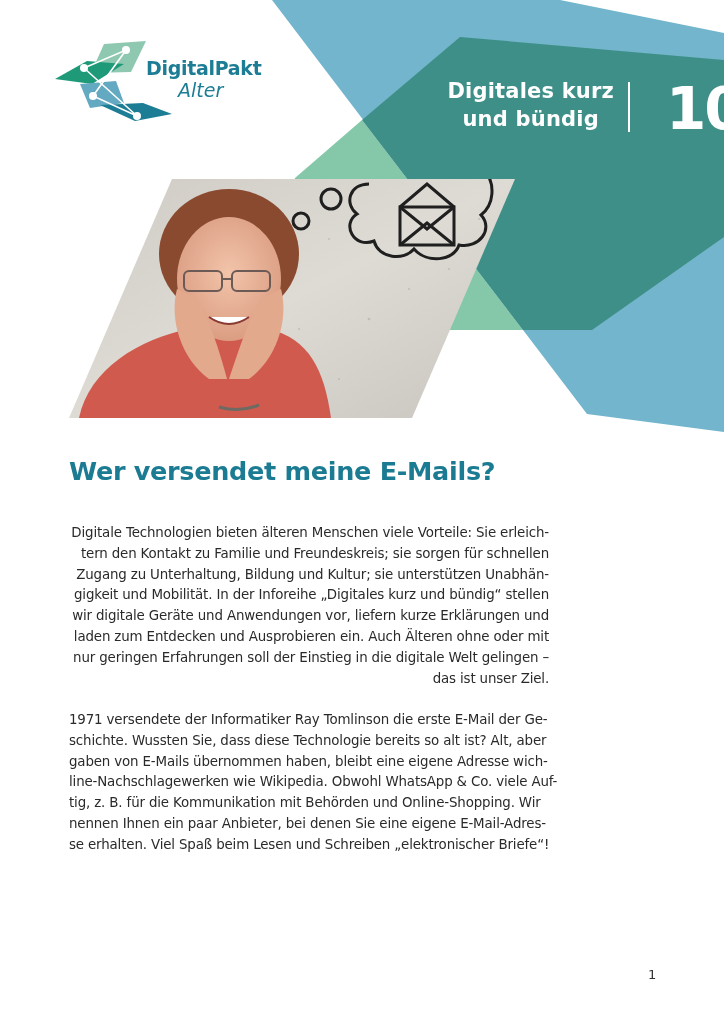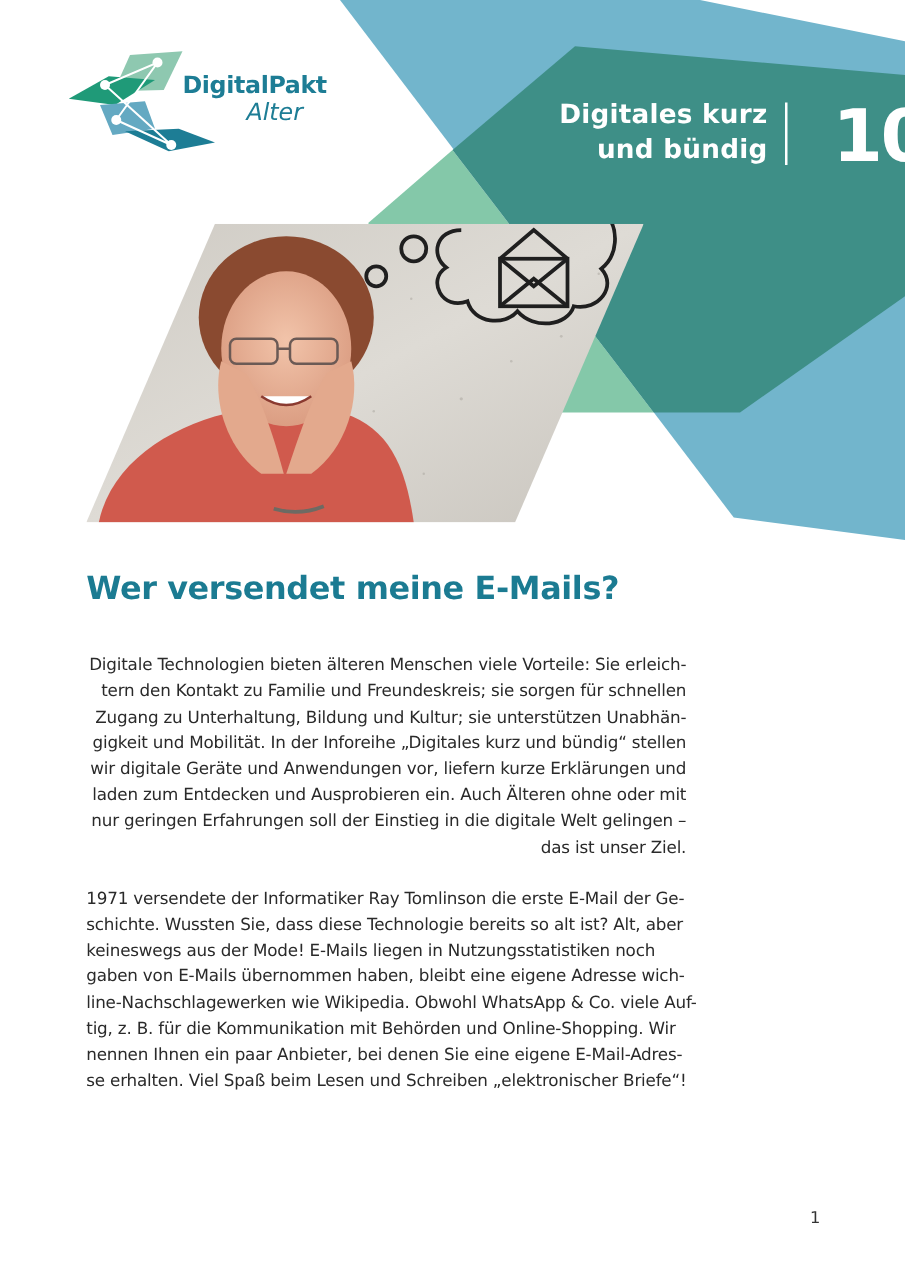--- a/index.html
+++ b/index.html
@@ -2,33 +2,33 @@
 <html><head>
   <meta charset="utf-8">
   <style>
     html, body { margin: 0; padding: 0; }
     body {
       width: 724px; height: 1024px; position: relative; overflow: hidden;
       background: #ffffff;
       font-family: "DejaVu Sans", sans-serif;
     }
     .bg-shapes { position: absolute; left: 0; top: 0; width: 724px; height: 1024px; }
-    .logo { position: absolute; left: 50px; top: 35px; width: 240px; height: 95px; text-align: center; }
+    .logo { position: absolute; left: 50px; top: 35px; width: 240px; height: 95px; }
     .logo svg { position: absolute; left: 0; top: 0; }
     .logo-text {
       position: absolute; left: 96px; top: 22px;
       color: #1d7d95; font-family: "DejaVu Sans", sans-serif;
       line-height: 22px;
     }
     .logo-title { font-size: 19px; font-weight: bold; letter-spacing: -0.3px; display: block; }
     .logo-sub { font-size: 19px; font-style: italic; display: block; margin-left: 32px; }
 
     .series {
       position: absolute; right: 110px; top: 77px;
-      color: #ffffff; text-align: right;
+      color: #ffffff; text-align: center;
       font-size: 21px; font-weight: bold; line-height: 28px;
       letter-spacing: 0.2px;
     }
     .series span { display: block; }
     .series-divider {
       position: absolute; left: 628px; top: 82px; width: 1.5px; height: 50px;
       background: #ffffff;
     }
     .series-number {
       position: absolute; left: 666px; top: 74px;
@@ -167,21 +167,20 @@
   <span>gigkeit und Mobilität. In der Inforeihe „Digitales kurz und bündig“ stellen</span>
   <span>wir digitale Geräte und Anwendungen vor, liefern kurze Erklärungen und</span>
   <span>laden zum Entdecken und Ausprobieren ein. Auch Älteren ohne oder mit</span>
   <span>nur geringen Erfahrungen soll der Einstieg in die digitale Welt gelingen –</span>
   <span>das ist unser Ziel.</span>
 </div>
 
 <div class="para p2">
   <span>1971 versendete der Informatiker Ray Tomlinson die erste E-Mail der Ge-</span>
   <span>schichte. Wussten Sie, dass diese Technologie bereits so alt ist? Alt, aber</span>
-  <span>keineswegs aus der Mode! E-Mails liegen in Nutzungsstatistiken noch</span>
   <span>gaben von E-Mails übernommen haben, bleibt eine eigene Adresse wich-</span>
   <span>line-Nachschlagewerken wie Wikipedia. Obwohl WhatsApp &amp; Co. viele Auf-</span>
   <span>tig, z. B. für die Kommunikation mit Behörden und Online-Shopping. Wir</span>
   <span>nennen Ihnen ein paar Anbieter, bei denen Sie eine eigene E-Mail-Adres-</span>
   <span>se erhalten. Viel Spaß beim Lesen und Schreiben „elektronischer Briefe“!</span>
 </div>
 
 <div class="page-number">1</div>
 
 </body></html>

